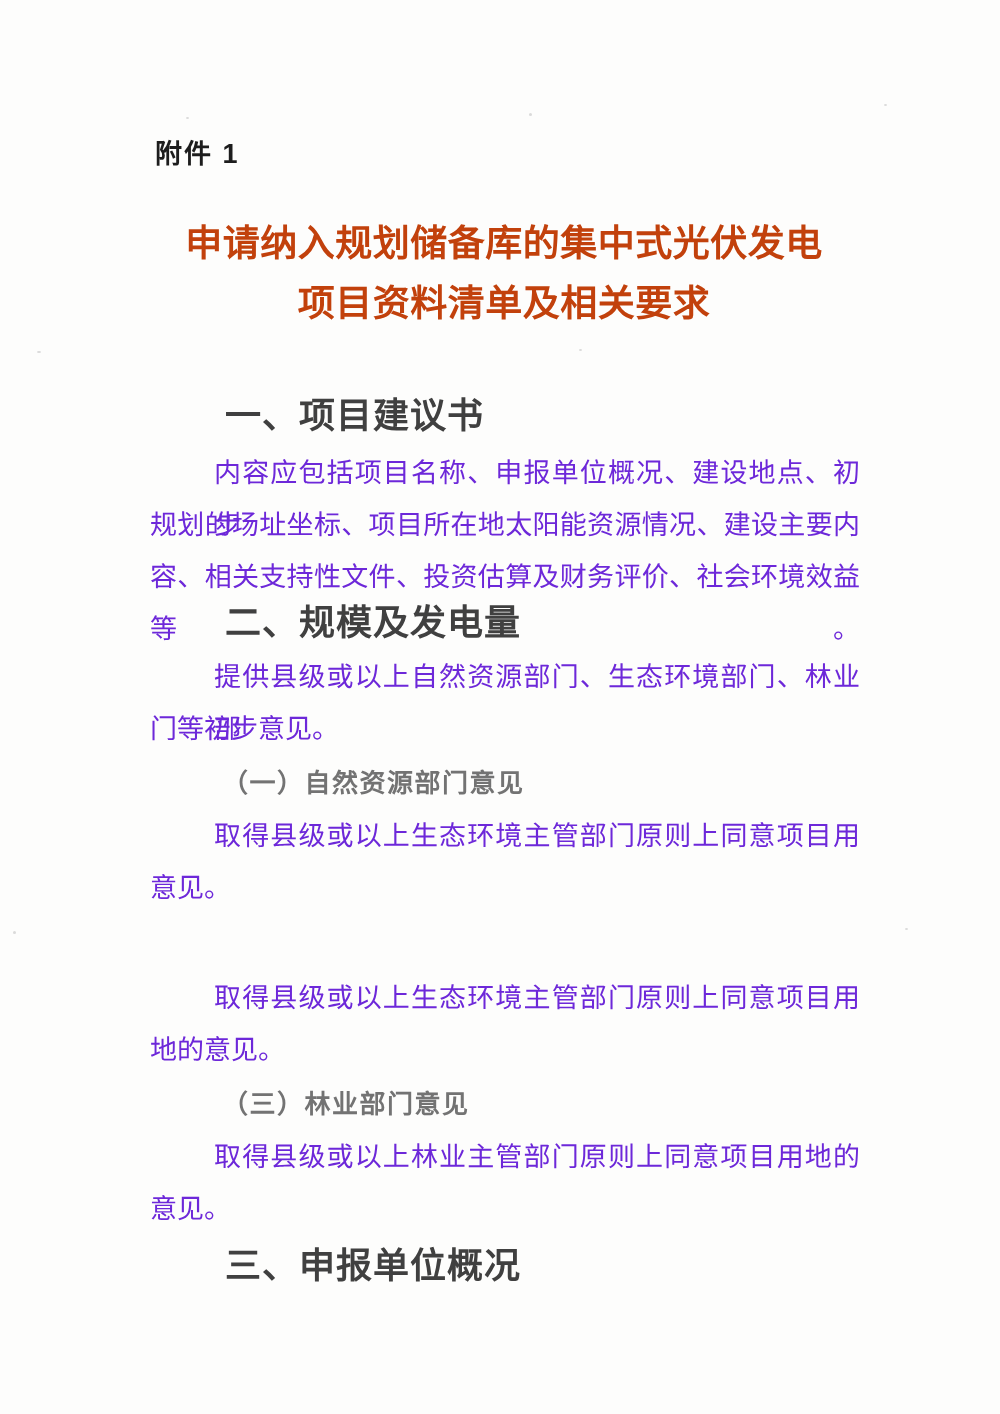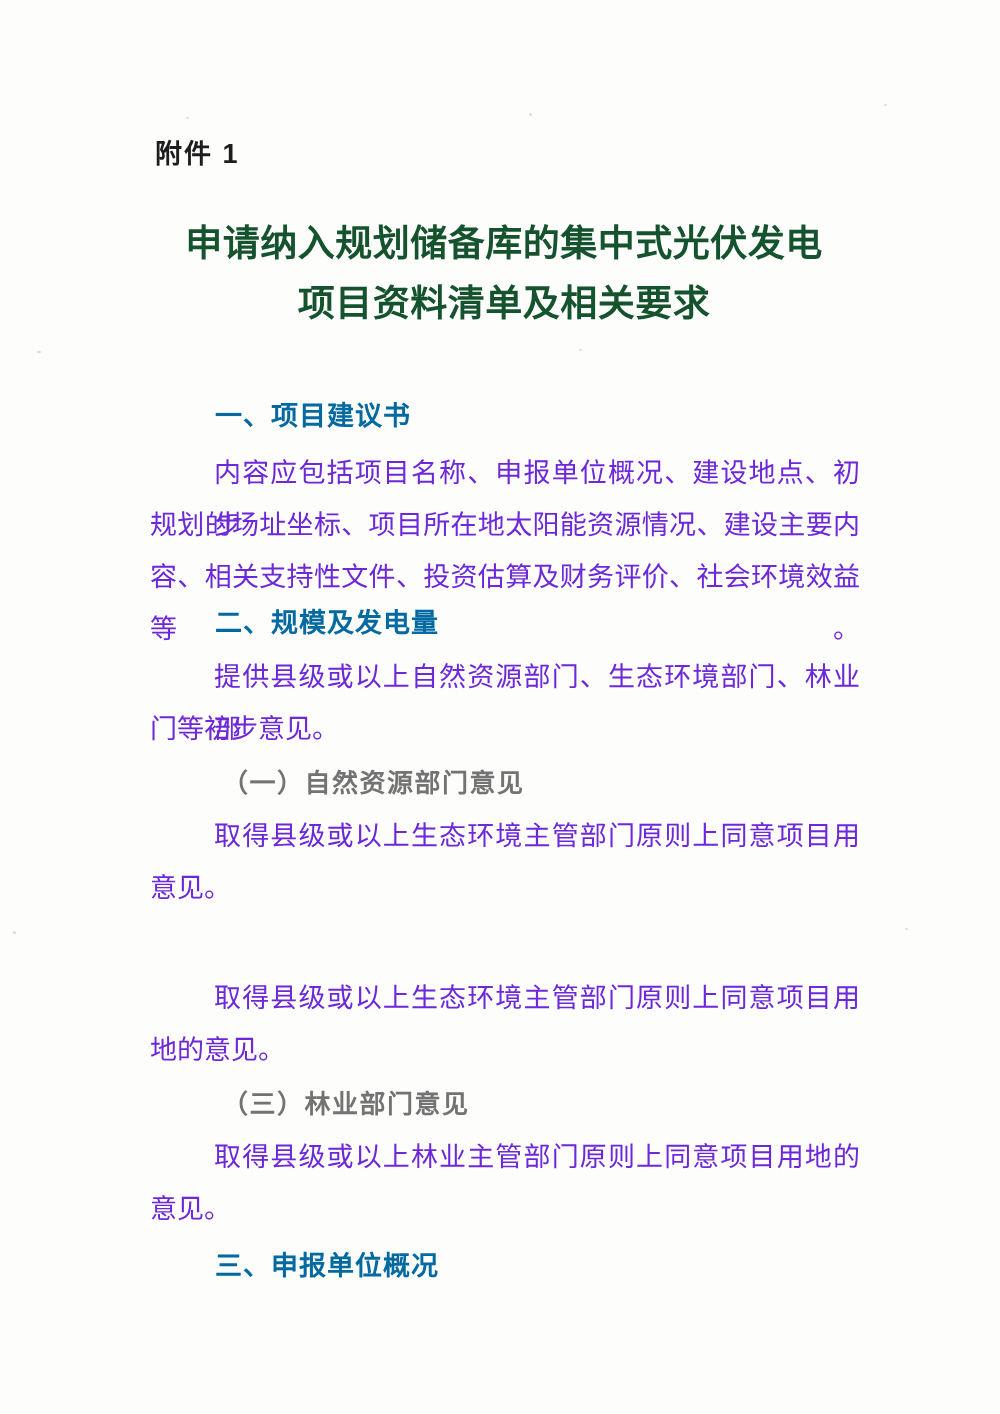--- a/index.html
+++ b/index.html
@@ -30,33 +30,33 @@
   }
   .doc-title {
     left: 150px;
     top: 214px;
     width: 708px;
     text-align: center;
     font-family: "Liberation Serif", "DejaVu Serif", serif;
     font-weight: 900;
     font-size: 37px;
     line-height: 60px;
-    color: #14532d;
+    color: #c2410c;
     letter-spacing: 0.5px;
   }
   .h-num {
-    left: 150px;
+    left: 160px;
     width: 708px;
     padding-left: 65px;
     box-sizing: border-box;
     font-family: "Liberation Sans", "DejaVu Sans", sans-serif;
     font-weight: 700;
-    font-size: 27px;
+    font-size: 36px;
     line-height: 44px;
-    color: #0369a1;
+    color: #404040;
     letter-spacing: 1px;
   }
   .h-sub {
     left: 150px;
     width: 708px;
     padding-left: 72px;
     box-sizing: border-box;
     font-family: "Liberation Serif", "DejaVu Serif", serif;
     font-weight: 700;
     font-size: 26px;

